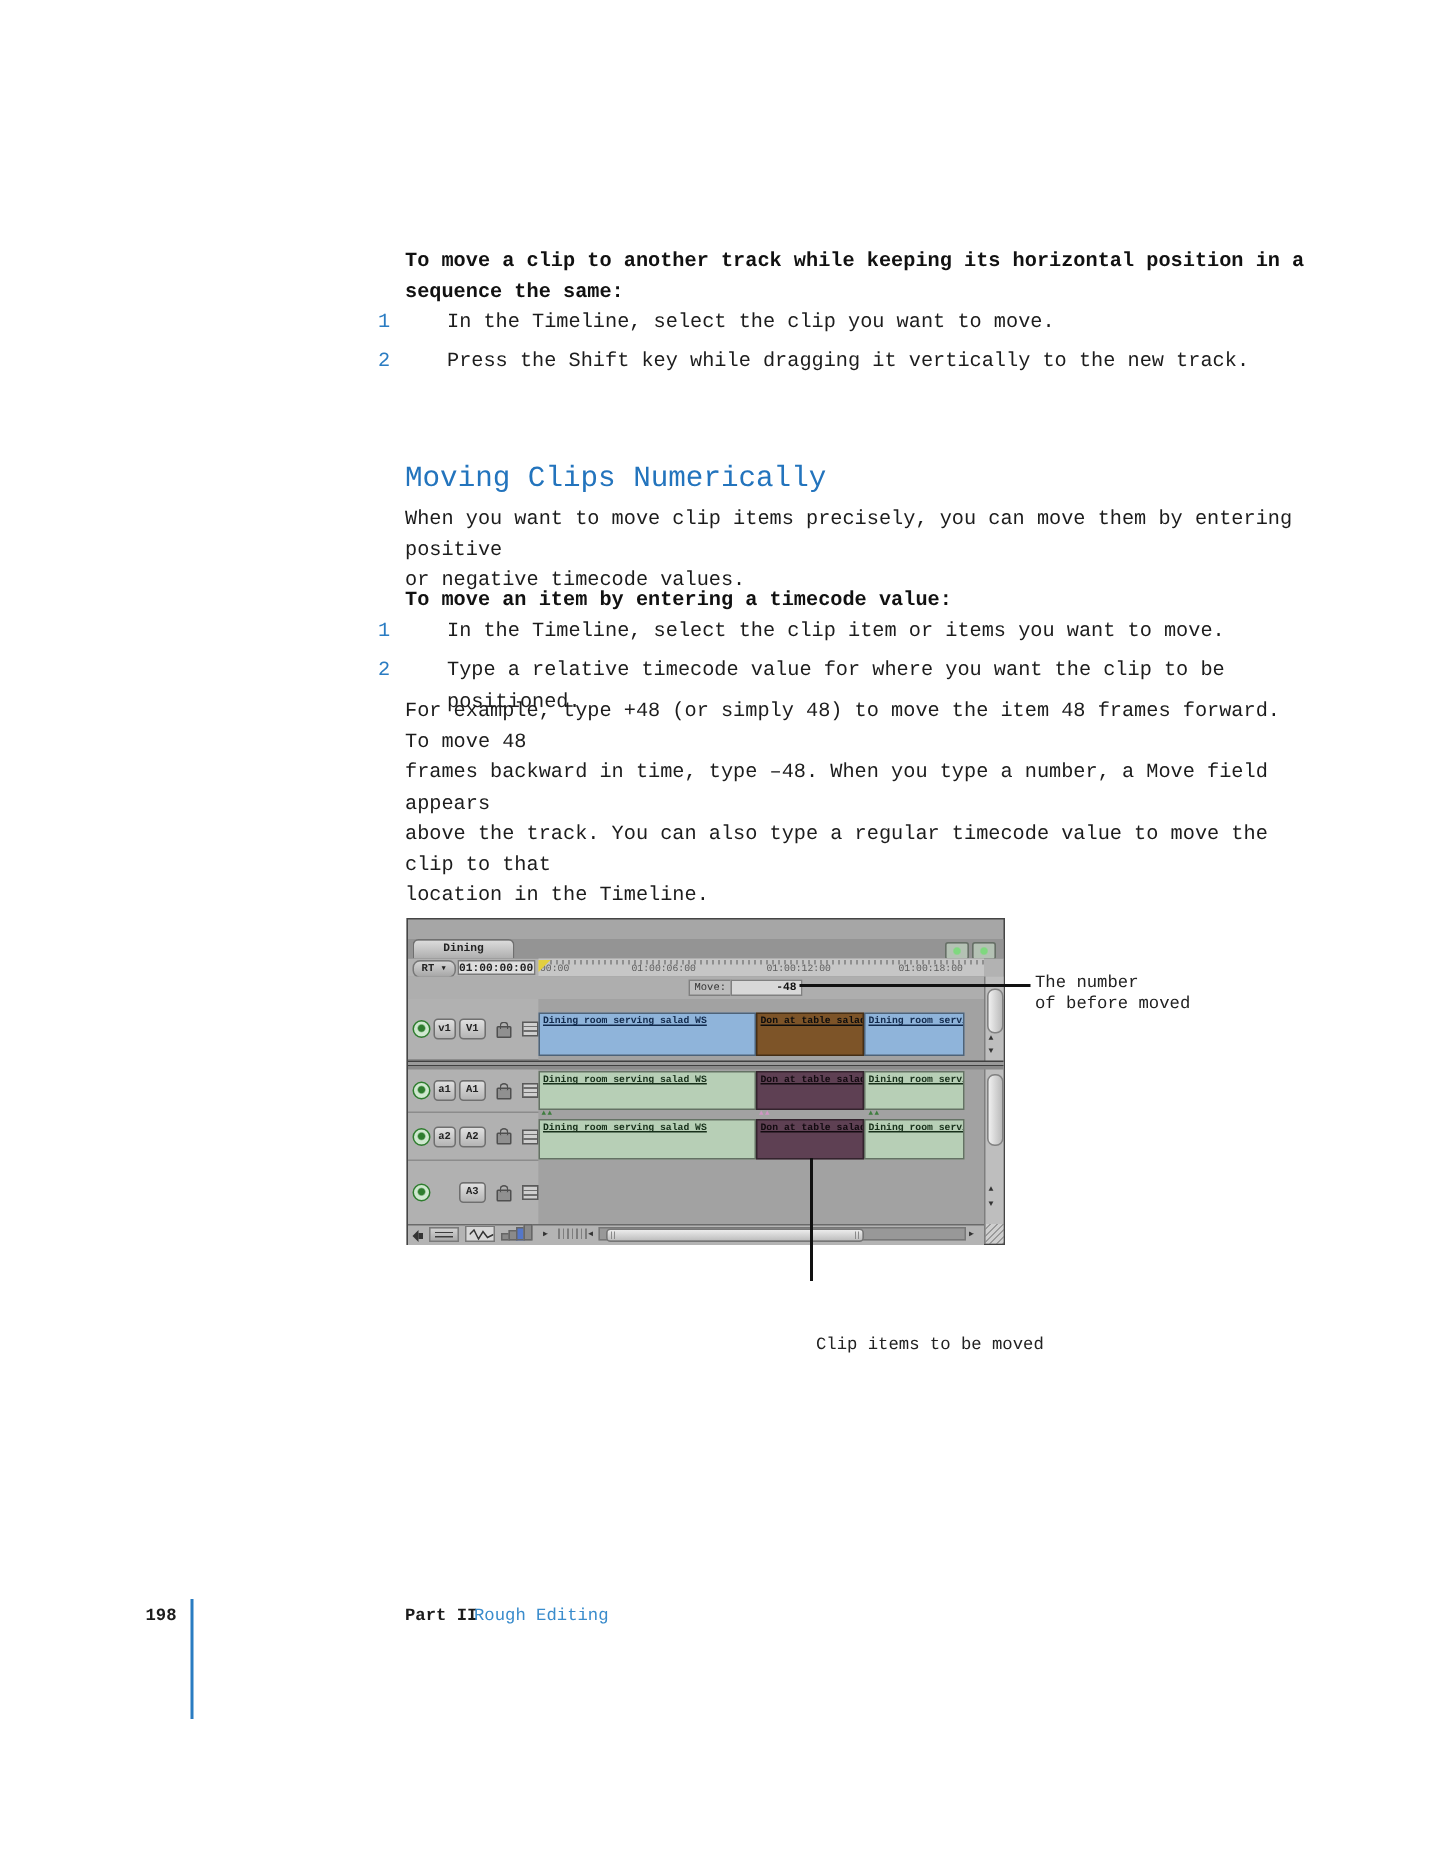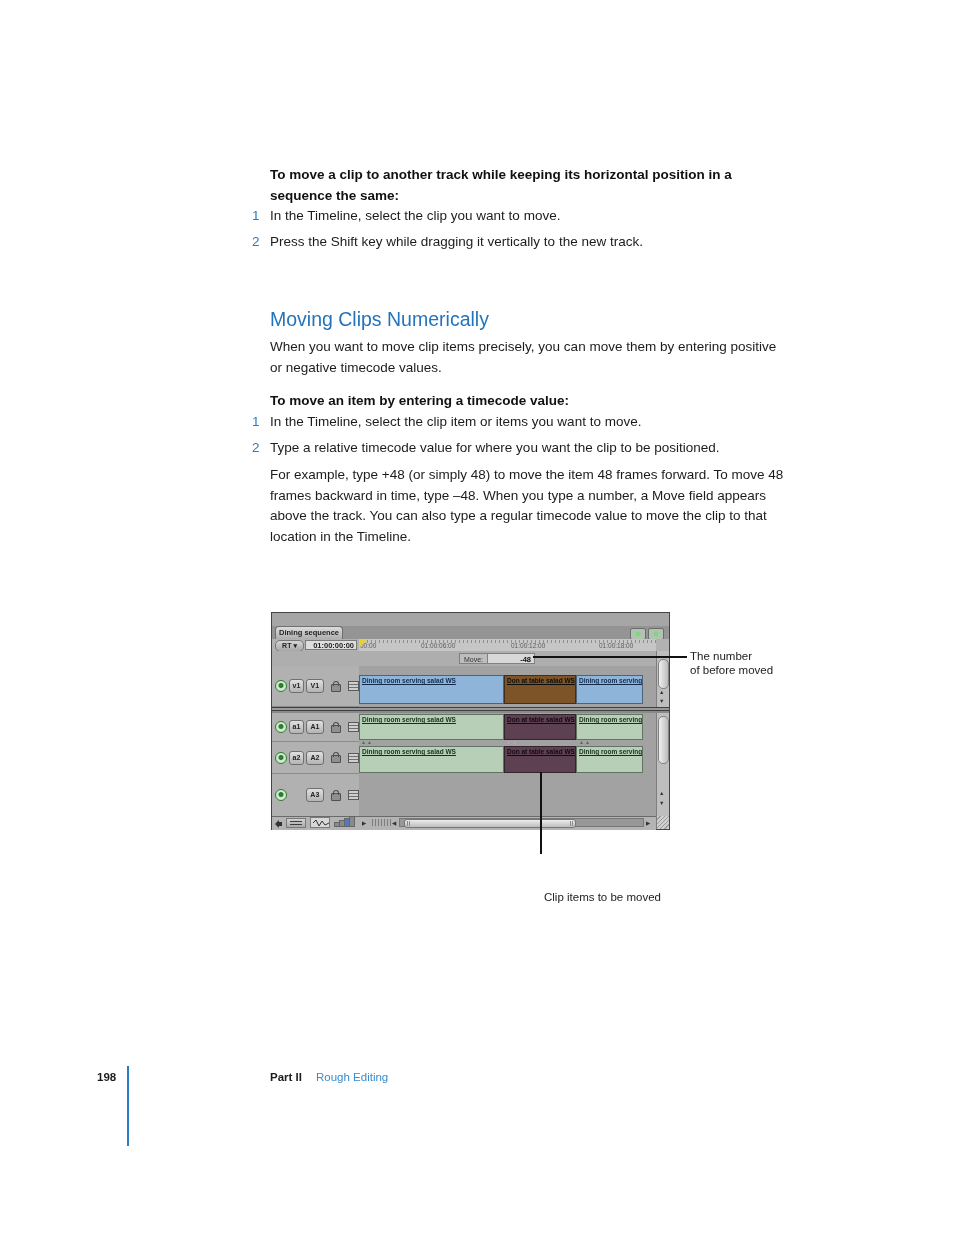--- a/index.html
+++ b/index.html
@@ -1,23 +1,23 @@
 <!DOCTYPE html>
 <html><head>
 <meta charset="utf-8">
 <style>
   html,body{margin:0;padding:0;background:#fff;}
   .page{position:relative;width:954px;height:1235px;background:#ffffff;
-        font-family:Liberation Sans, sans-serif;color:#1c1c1c;overflow:hidden;}
+        font-family:Liberation Mono, monospace;color:#1c1c1c;overflow:hidden;}
   .abs{position:absolute;}
   .body{font-size:13.5px;line-height:20.5px;white-space:pre-line;margin:0;}
   .bold{font-weight:bold;color:#111;}
   .step{position:absolute;left:252px;width:600px;display:flex;font-size:13.5px;line-height:20.5px;}
   .step .num{width:18px;color:#2a7cc2;flex:0 0 18px;}
-  .step .txt{flex:1;}
+  .step .txt{flex:1;margin-left:28px;}
   .section-title{position:absolute;left:270px;top:308px;margin:0;font-size:19.5px;font-weight:normal;color:#2374bd;}
   .note-label{font-weight:bold;font-style:italic;}
   .callout{position:absolute;font-size:11.5px;line-height:14px;color:#222;white-space:pre-line;}
   .cline{position:absolute;background:#111;z-index:6;}
   .footer-num{position:absolute;left:97px;top:1071px;font-size:11.5px;font-weight:bold;}
   .footer-rule{position:absolute;left:127px;top:1066px;width:2px;height:80px;background:#2a7cc2;}
   .footer-part{position:absolute;left:270px;top:1071px;font-size:11.5px;font-weight:bold;}
   .footer-link{position:absolute;left:316px;top:1071px;font-size:11.5px;color:#3a8ccc;}
 
   

